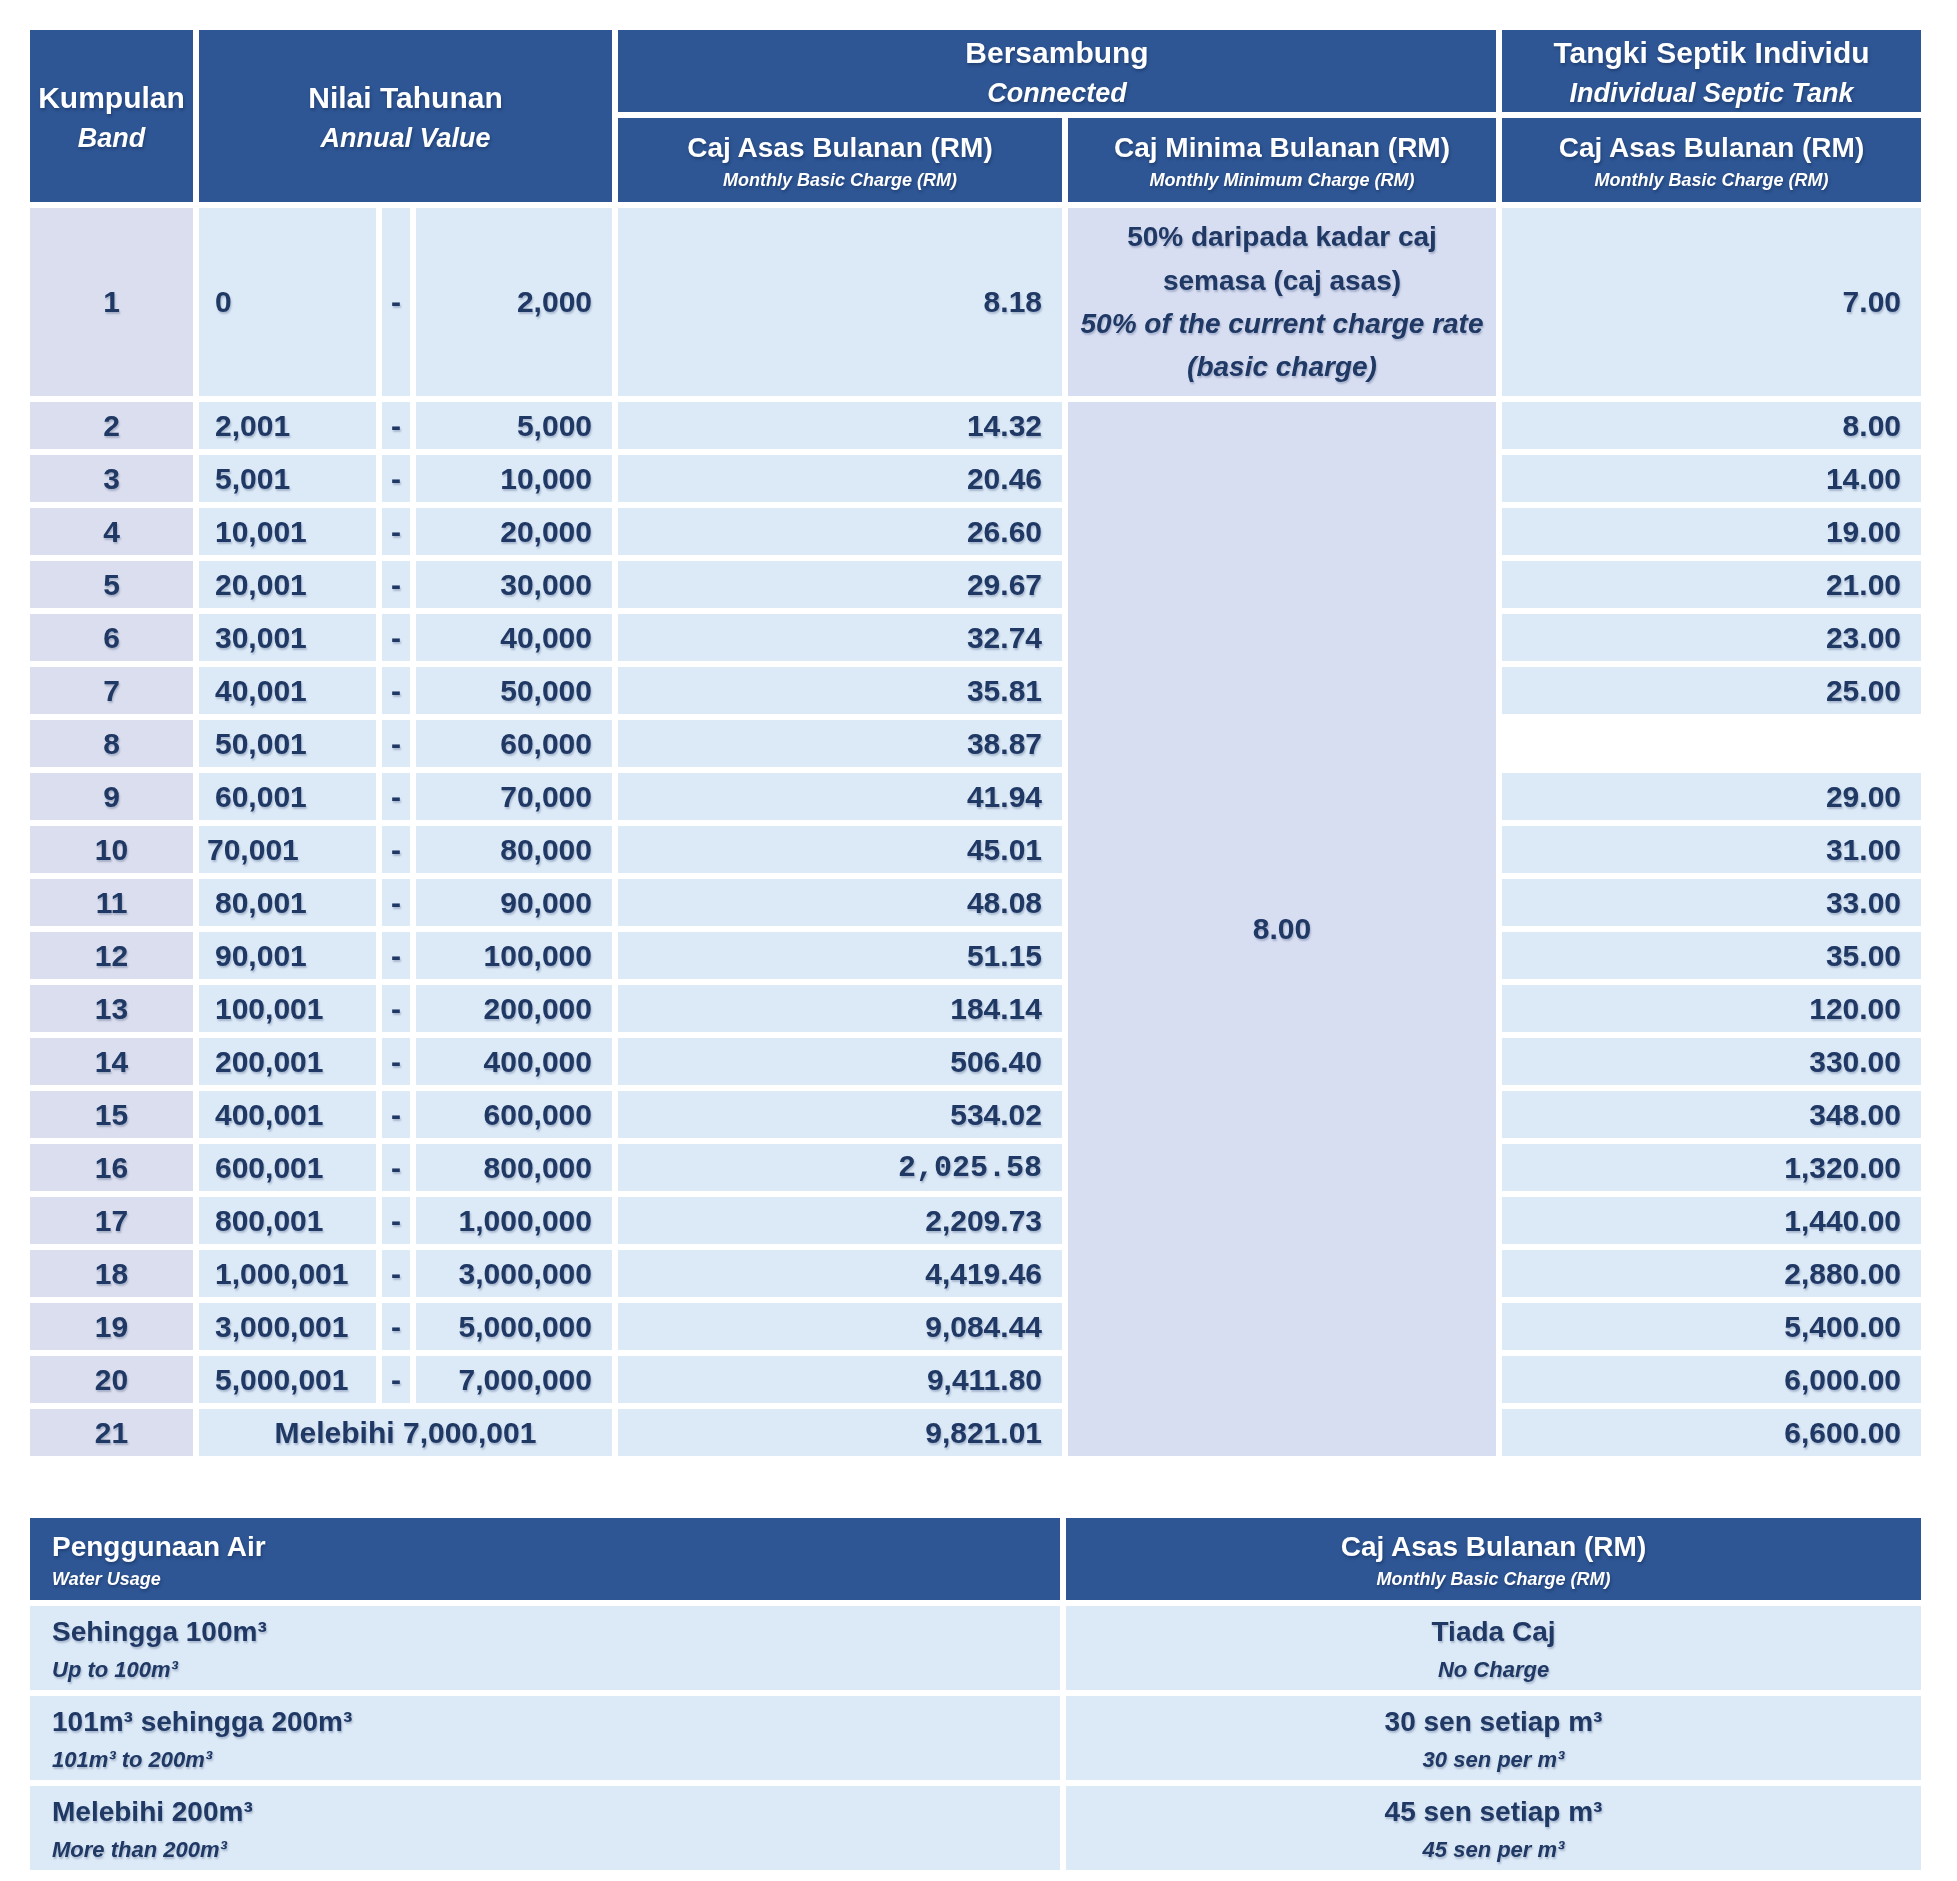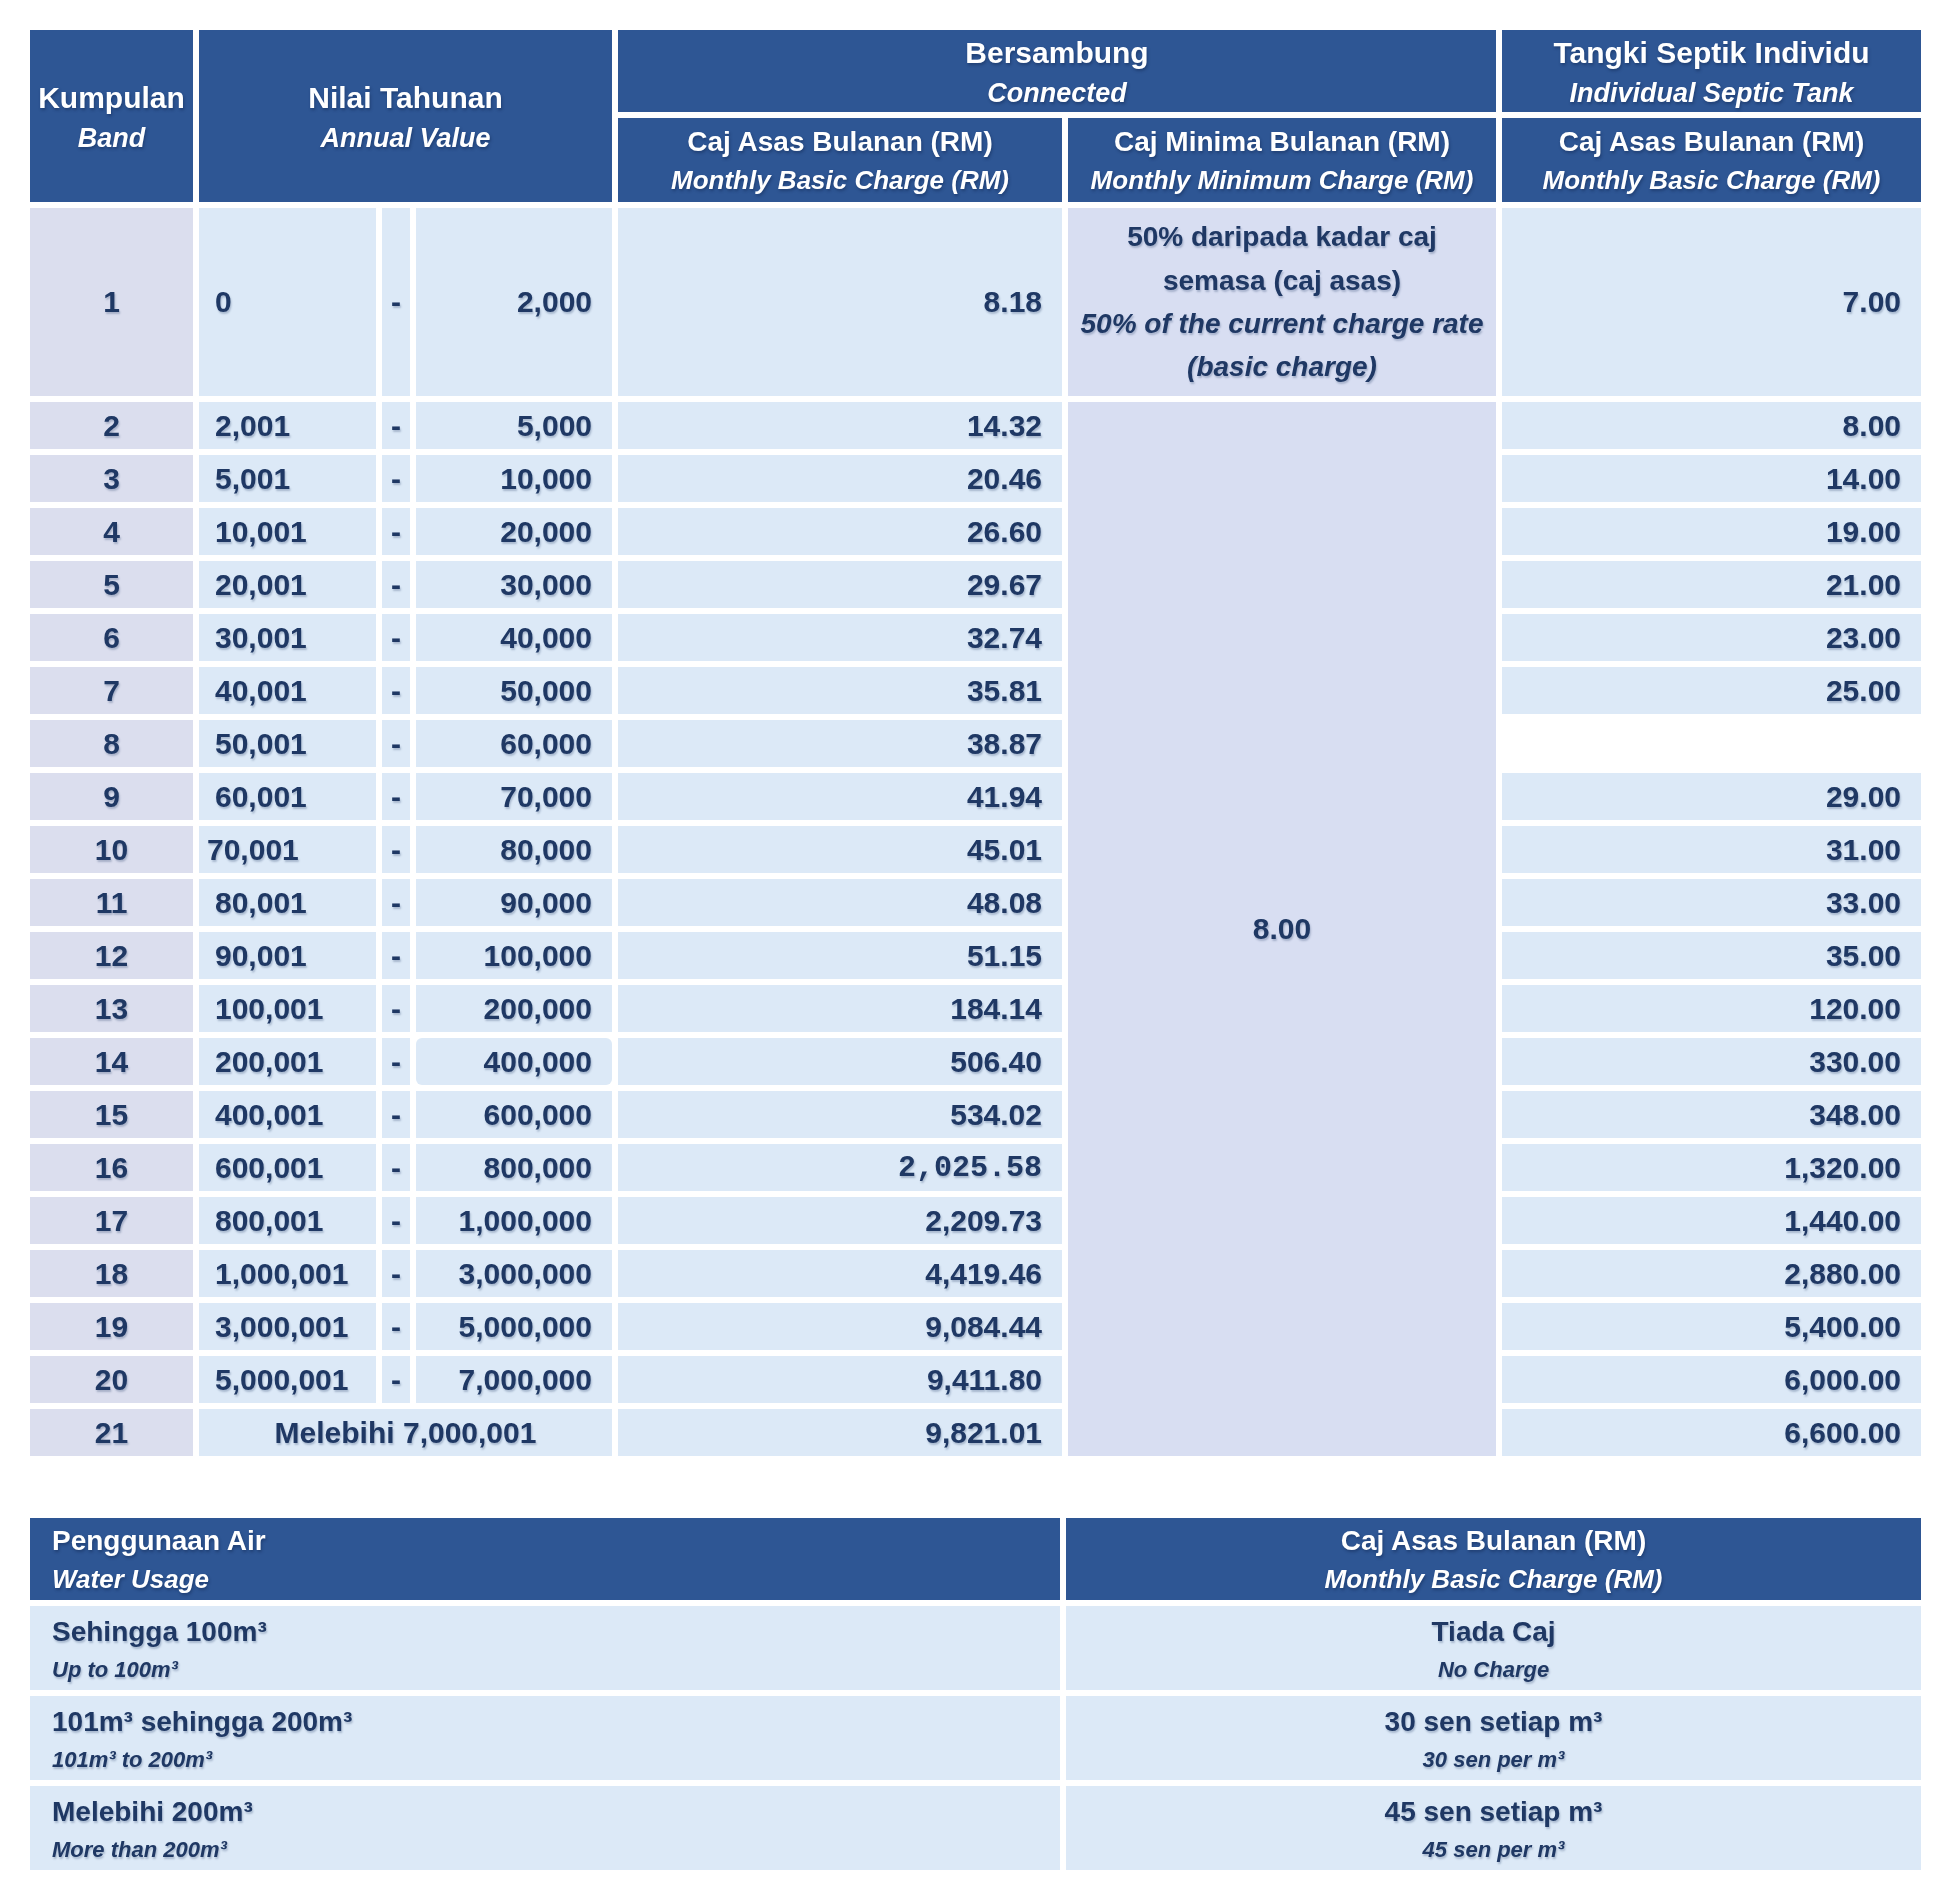--- a/index.html
+++ b/index.html
@@ -43,21 +43,21 @@
 
   .hdr {
     background:#2e5694; color:#ffffff;
     flex-direction:column; justify-content:center; text-align:center;
     text-shadow:1px 2px 3px rgba(15,35,75,0.45);
   }
   .hdr .my { font-size:30px; line-height:1.45; }
   .hdr .en { font-size:27px; line-height:1.35; }
 
   .subtxt .my { font-size:28px; line-height:1.45; }
-  .subtxt .en { font-size:26px; line-height:1.35; }
+  .subtxt .en { font-size:18px; line-height:1.35; }
 
   .minnote .my, .minnote .en { font-size:28px; line-height:1.55; padding:0 8px; }
 
   .hdr-left { align-items:flex-start; text-align:left; padding-left:22px; }
 
   .wleft  { align-items:flex-start; text-align:left; padding-left:22px; }
   .wcell .my { font-size:28px; }
   .wcell .en { font-size:22px;font-style:italic; }
 </style>
 </head>
@@ -181,21 +181,21 @@
       <div class="c blue num" style="grid-area: 14 / 7;">35.00</div>
       <div class="c band" style="grid-area: 15 / 1;">13</div>
       <div class="c blue from" style="grid-area: 15 / 2;">100,001</div>
       <div class="c blue center" style="grid-area: 15 / 3;">-</div>
       <div class="c blue num" style="grid-area: 15 / 4;">200,000</div>
       <div class="c blue num" style="grid-area: 15 / 5;">184.14</div>
       <div class="c blue num" style="grid-area: 15 / 7;">120.00</div>
       <div class="c band" style="grid-area: 16 / 1;">14</div>
       <div class="c blue from" style="grid-area: 16 / 2;">200,001</div>
       <div class="c blue center" style="grid-area: 16 / 3;">-</div>
-      <div class="c blue num" style="grid-area: 16 / 4; border-radius: 6px;">400,000</div>
+      <div class="c blue num" style="grid-area: 16 / 4;">400,000</div>
       <div class="c blue num" style="grid-area: 16 / 5;">506.40</div>
       <div class="c blue num" style="grid-area: 16 / 7;">330.00</div>
       <div class="c band" style="grid-area: 17 / 1;">15</div>
       <div class="c blue from" style="grid-area: 17 / 2;">400,001</div>
       <div class="c blue center" style="grid-area: 17 / 3;">-</div>
       <div class="c blue num" style="grid-area: 17 / 4;">600,000</div>
       <div class="c blue num" style="grid-area: 17 / 5;">534.02</div>
       <div class="c blue num" style="grid-area: 17 / 7;">348.00</div>
       <div class="c band" style="grid-area: 18 / 1;">16</div>
       <div class="c blue from" style="grid-area: 18 / 2;">600,001</div>

